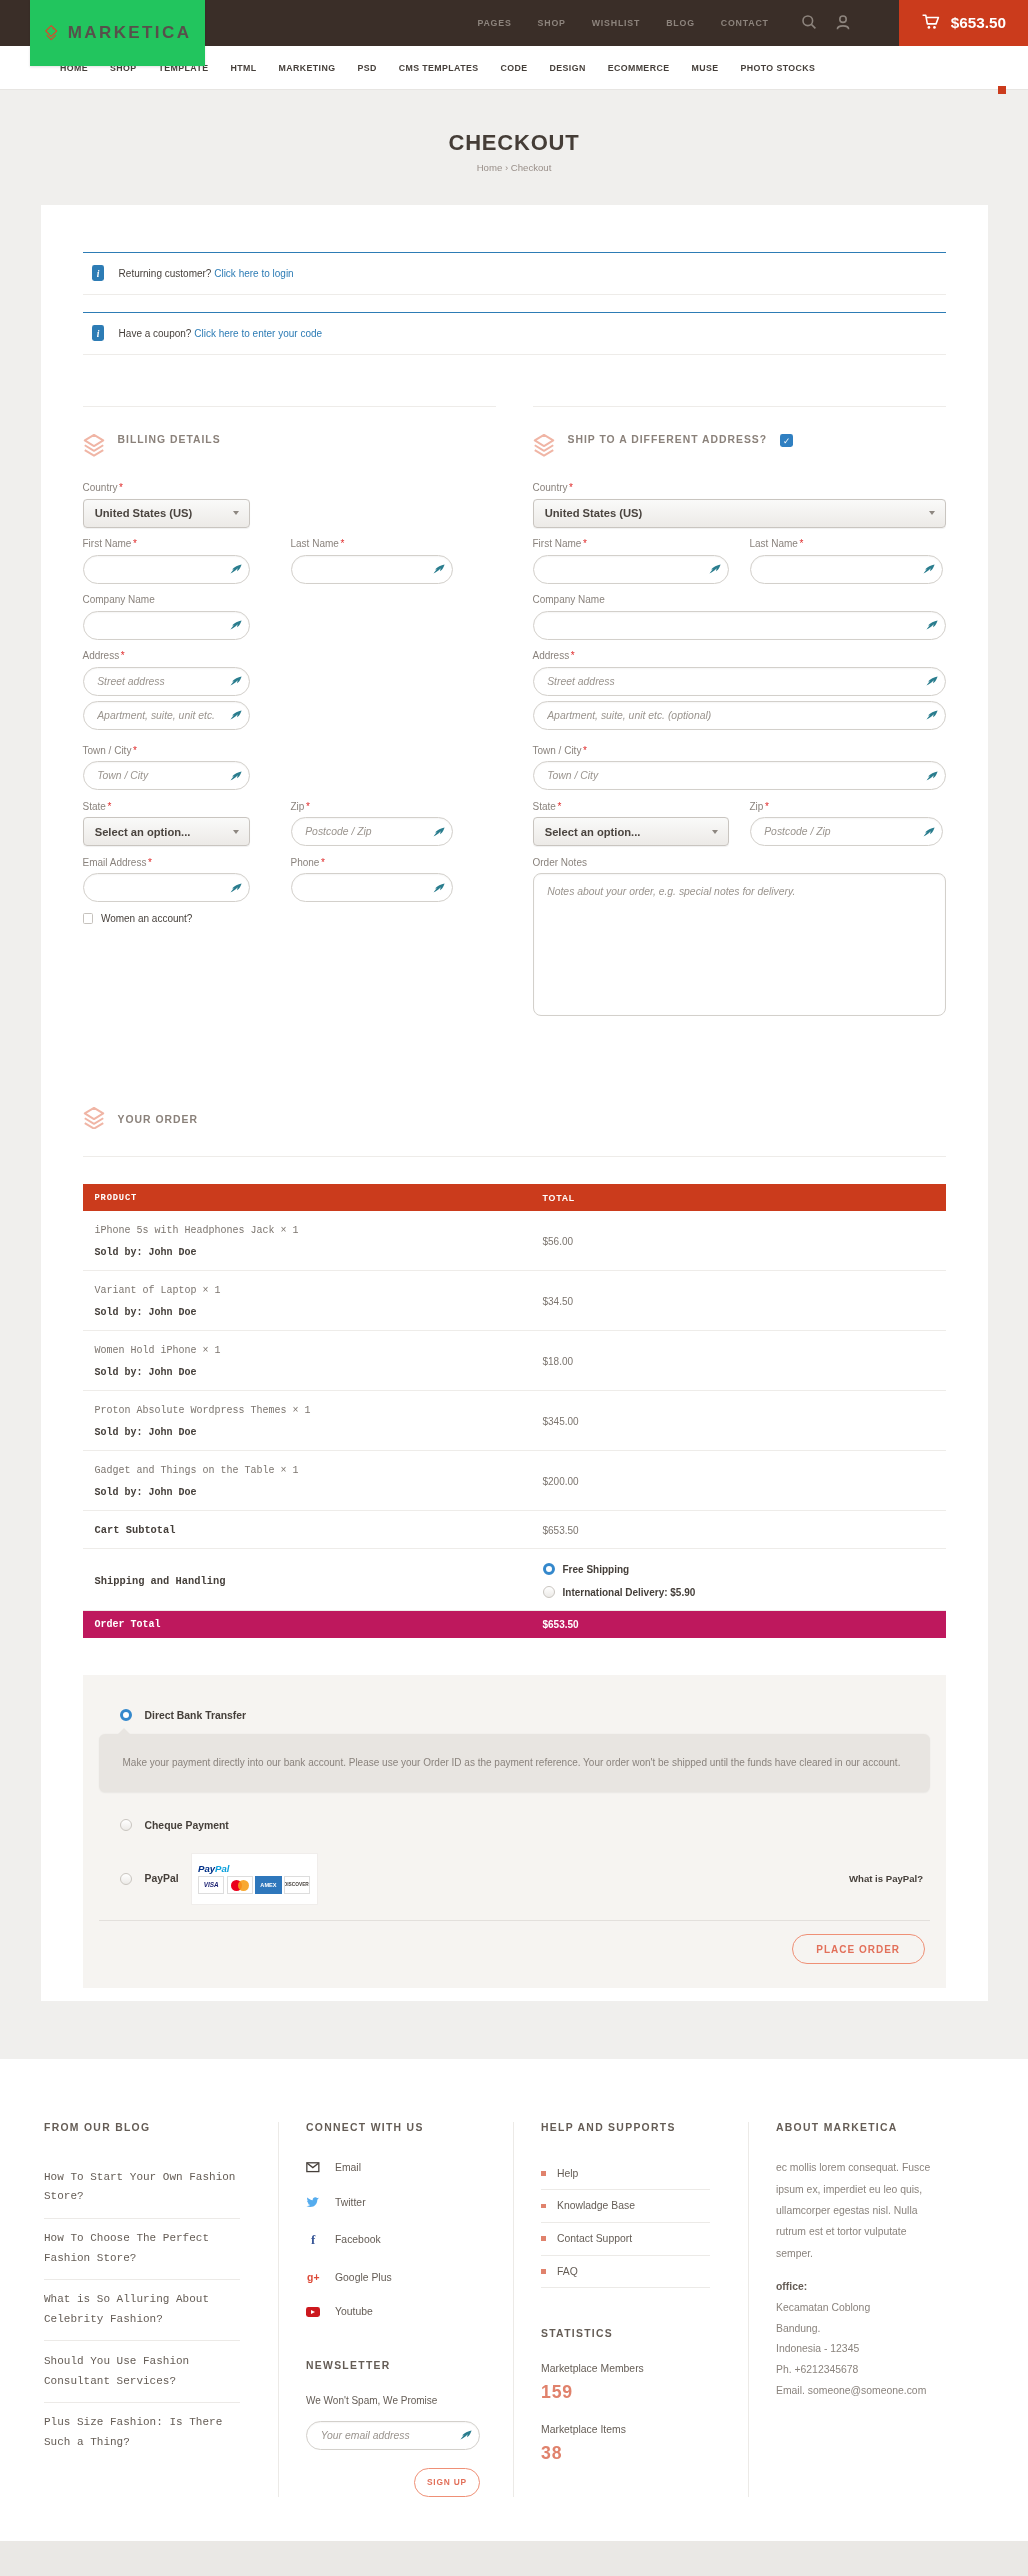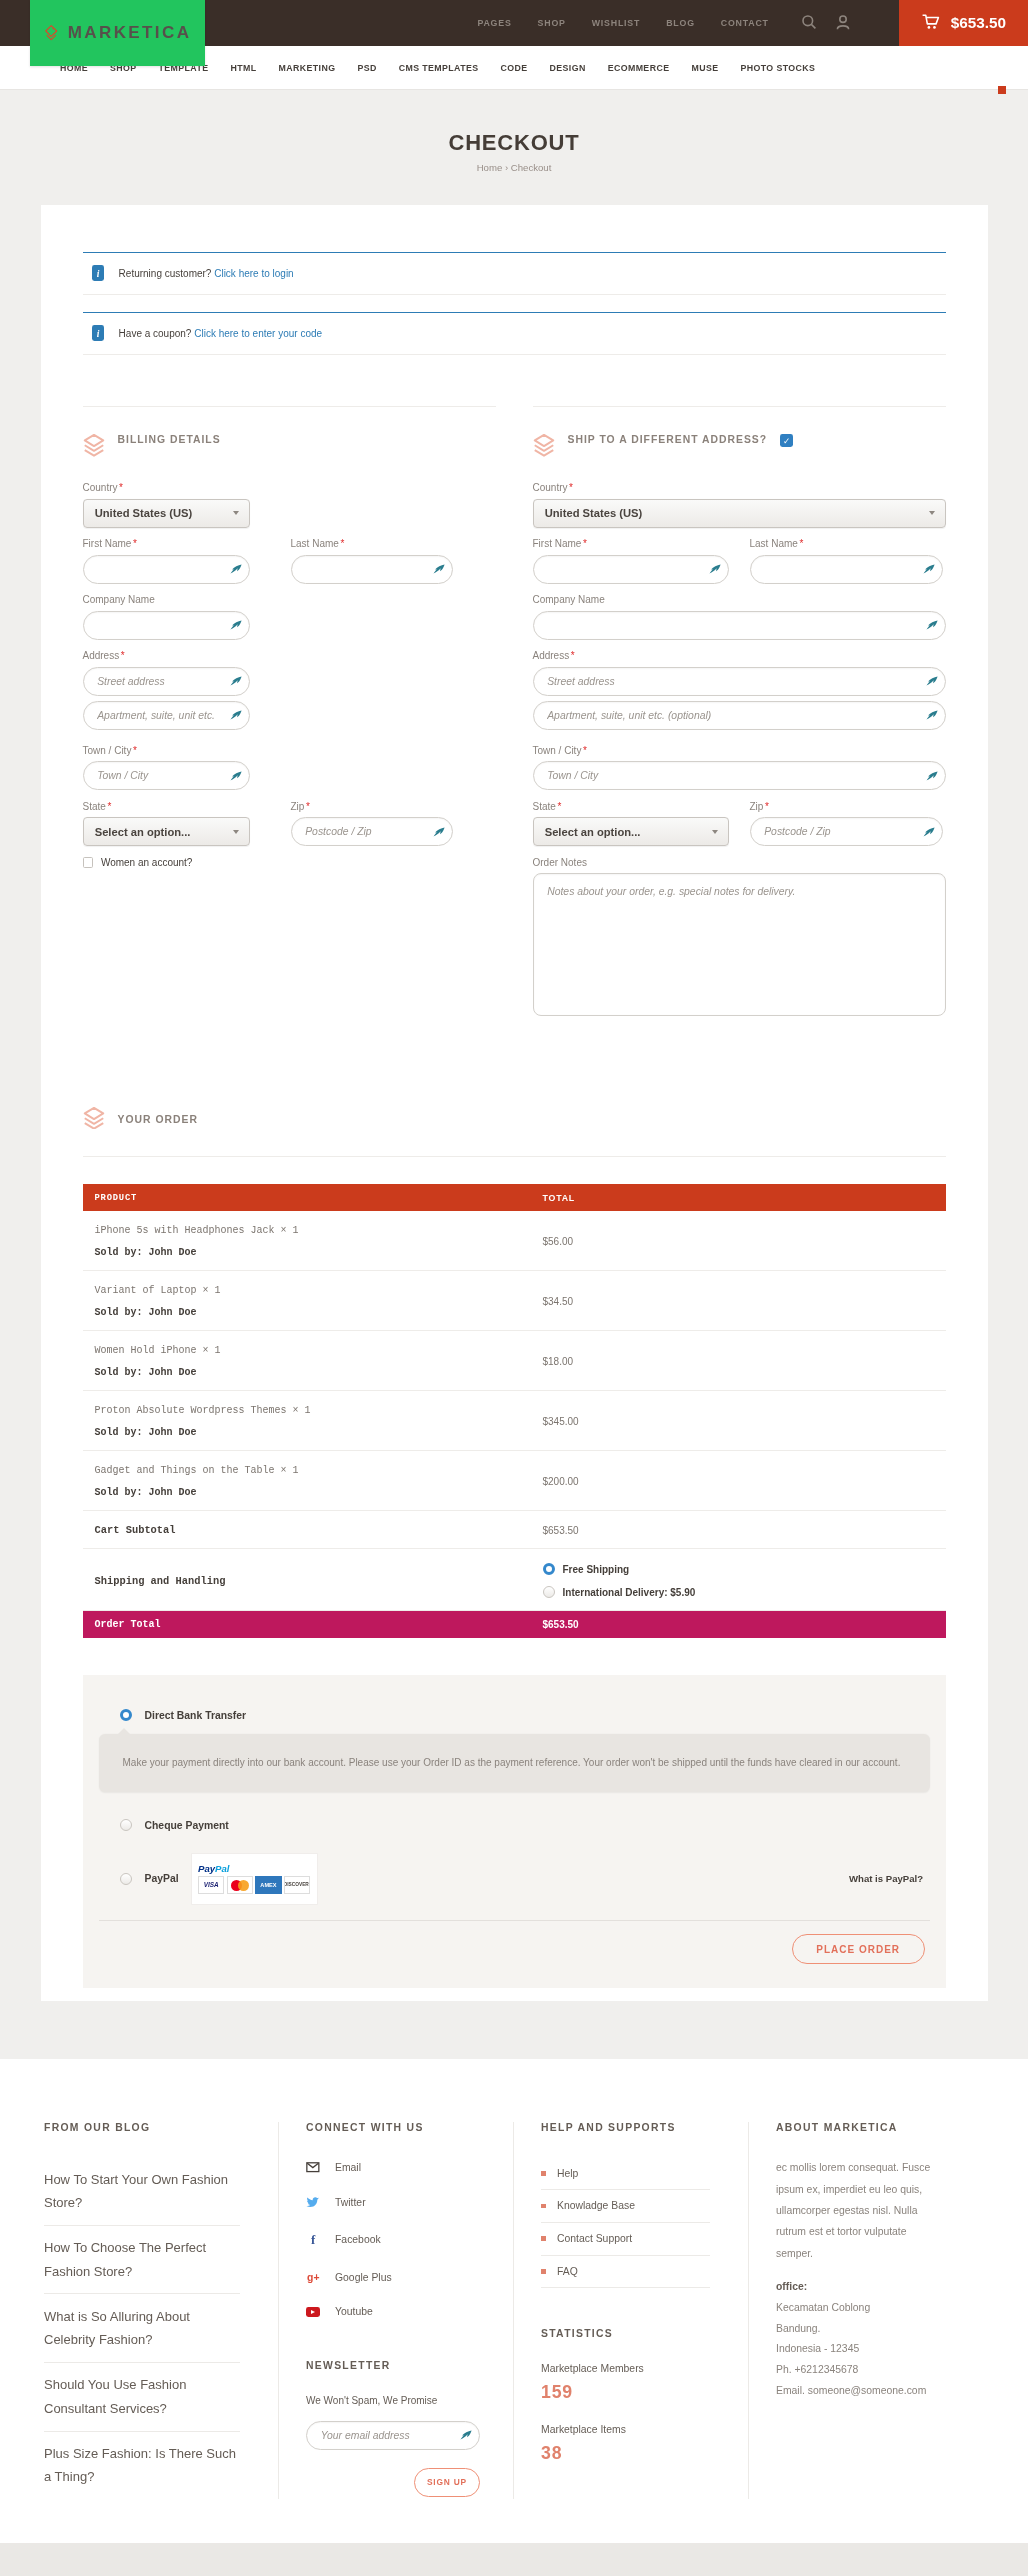--- a/index.html
+++ b/index.html
@@ -127,21 +127,21 @@
   .place-btn { width:133px; height:30.5px; border:1.6px solid #ef9076; border-radius:15.3px; background:transparent;
     color:#e2705a; font-weight:bold; font-size:10px; letter-spacing:1px; cursor:pointer;
     font-family:"Liberation Sans", sans-serif; }
 
   
   .footer { background:#fff; margin-top:58px; padding:63px 44px 44px; display:flex; }
   .fcol { width:235px; padding-right:38px; }
   .fcol + .fcol { padding-left:27px; }
   .fcol:not(:last-child) { border-right:0.8px solid #eceae7; }
   .fhead { font-size:10.4px; font-weight:bold; letter-spacing:1.3px; color:#645c55; margin-bottom:24px; }
-  .blog-item { font-size:13px; color:#645c55; line-height:1.8; padding:10.4px 0; border-bottom:0.8px solid #eceae7; cursor:pointer; }
+  .blog-item { font-size:11px; color:#645c55; line-height:1.8; padding:10.4px 0; border-bottom:0.8px solid #eceae7; cursor:pointer;font-family:Liberation Mono, monospace; }
   .blog-item:first-of-type { padding-top:0; }
   .blog-item:last-of-type { border-bottom:none; }
   .connect-item { display:flex; align-items:center; gap:14.5px; padding:4.8px 0 19px; font-size:10.4px; color:#645c55; cursor:pointer; }
   .ic { width:14.5px; display:flex; justify-content:center; align-items:center; flex:none; }
   .fb-f { color:#3b5998; font-weight:bold; font-size:13px; font-family:"Liberation Serif", serif; }
   .gp { color:#dd4b39; font-weight:bold; font-size:10.4px; }
   .yt { width:13.7px; height:9.6px; background:#cc181e; border-radius:2.4px; display:flex; align-items:center; justify-content:center; }
   .yt-tri { width:0; height:0; border-top:2.4px solid transparent; border-bottom:2.4px solid transparent; border-left:4px solid #fff; }
   .newsletter { margin-top:24px; }
   .news-tag { font-size:10px; color:#645c55; margin:19px 0 14.5px; }
@@ -342,20 +342,36 @@
           </div>
           <div class="fgroup wB">
             <span class="flabel"><span>Zip</span><span class="req">*</span></span>
             <div class="pill"><input type="text" placeholder="Postcode / Zip" style="">
               <span class="dash-icon"><svg width="12" height="10.4" viewBox="0 0 15 13">
                     <path d="M0.5 12 C4 10.5 7 8.5 9.5 5.5 L8.8 9.2 10 8.5 C12 6.5 13.5 4 14.5 0.8 C10 2.2 5.5 3.2 2.5 7.2 L4.6 6.9 C3 8.8 1.8 10.6 0.5 12 Z" fill="#2a7d8e"></path>
                   </svg></span></div>
           </div>
         </div>
 
+        <div class="frow">
+          <div class="fgroup wA">
+            <span class="flabel"><span>Email Address</span><span class="req">*</span></span>
+            <div class="pill"><input type="text" style="">
+              <span class="dash-icon"><svg width="12" height="10.4" viewBox="0 0 15 13">
+                    <path d="M0.5 12 C4 10.5 7 8.5 9.5 5.5 L8.8 9.2 10 8.5 C12 6.5 13.5 4 14.5 0.8 C10 2.2 5.5 3.2 2.5 7.2 L4.6 6.9 C3 8.8 1.8 10.6 0.5 12 Z" fill="#2a7d8e"></path>
+                  </svg></span></div>
+          </div>
+          <div class="fgroup wB">
+            <span class="flabel"><span>Phone</span><span class="req">*</span></span>
+            <div class="pill"><input type="text" style="">
+              <span class="dash-icon"><svg width="12" height="10.4" viewBox="0 0 15 13">
+                    <path d="M0.5 12 C4 10.5 7 8.5 9.5 5.5 L8.8 9.2 10 8.5 C12 6.5 13.5 4 14.5 0.8 C10 2.2 5.5 3.2 2.5 7.2 L4.6 6.9 C3 8.8 1.8 10.6 0.5 12 Z" fill="#2a7d8e"></path>
+                  </svg></span></div>
+          </div>
+        </div>
 
         <div class="check-row">
           <span class="checkbox"></span>
           <span>Women an account?</span>
         </div>
       </div>
 
       <div class="fcolumn">
         <div class="section-head">
           <span>

